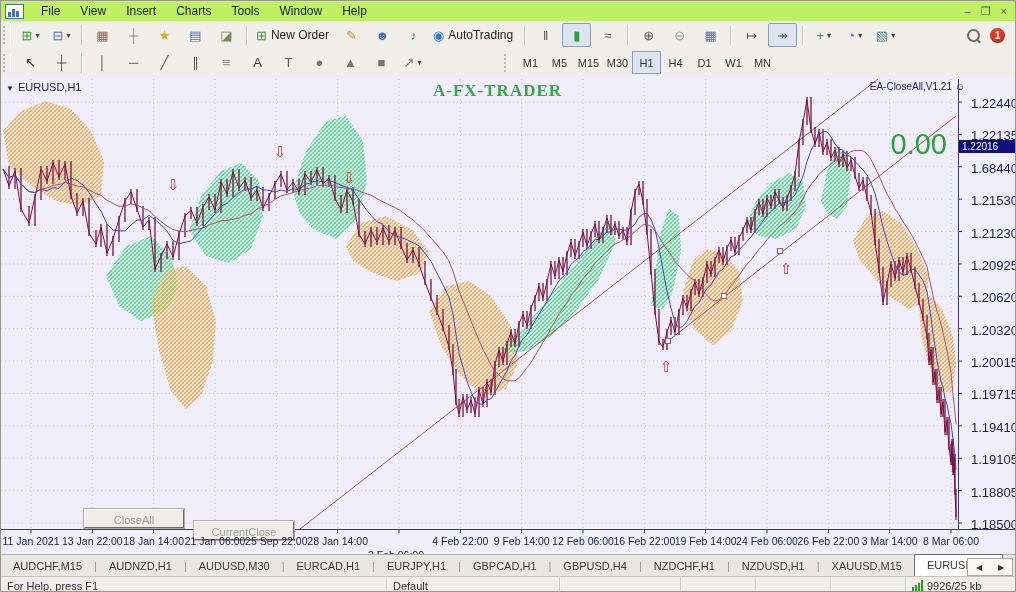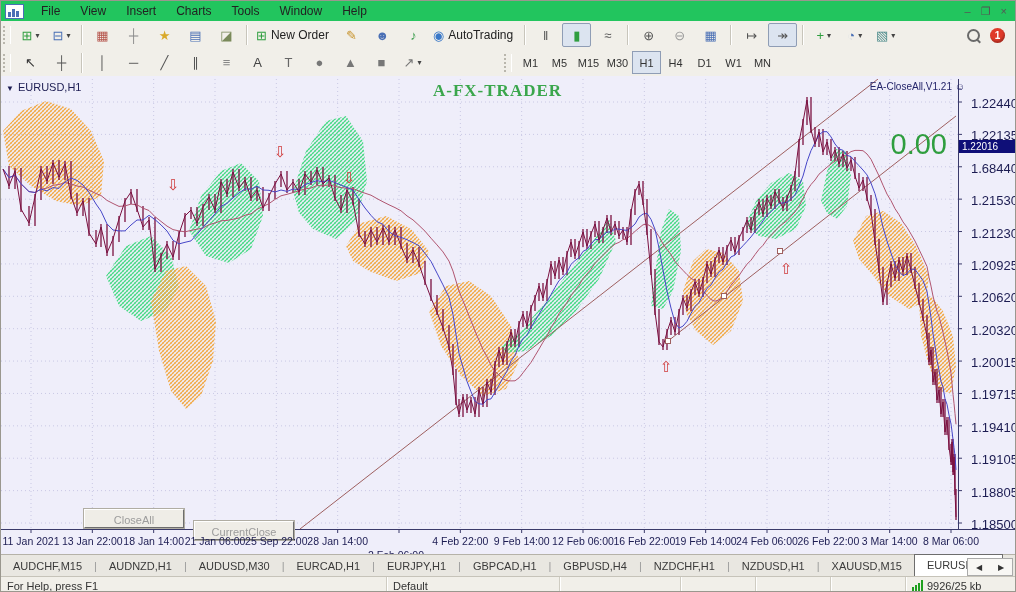--- a/index.html
+++ b/index.html
@@ -1,20 +1,20 @@
 <!DOCTYPE html>
 <html><head>
 <meta charset="utf-8">
 <style>
   html,body{margin:0;padding:0;}
   .app{position:relative;width:1016px;height:592px;overflow:hidden;
        font-family:"Liberation Sans",sans-serif;font-size:12px;background:#f1efe9;color:#222;
        border:1px solid #9a978e;box-sizing:border-box;}
   
-  .menubar{position:absolute;top:0;left:0;width:100%;height:20px;background:#22c55e;
+  .menubar{position:absolute;top:0;left:0;width:100%;height:20px;background:#bef264;
            display:flex;align-items:center;border-bottom:5px solid #b91c1c;}
   .app-icon{width:17px;height:13px;margin:0 7px 0 4px;border:1px solid #4a6fb5;background:#fff;
             position:relative;}
   .app-icon span{position:absolute;bottom:1px;width:3px;background:#4a6fb5;}
   .menu-item{padding:2px 10px;cursor:default;}
   .win-controls{margin-left:auto;display:flex;align-items:center;gap:10px;padding-right:8px;
                 color:#555;font-size:11px;}
   .win-controls span{cursor:default;}
   
   .toolbar{position:absolute;left:0;width:100%;display:flex;align-items:center;background:#f1efe9;}

